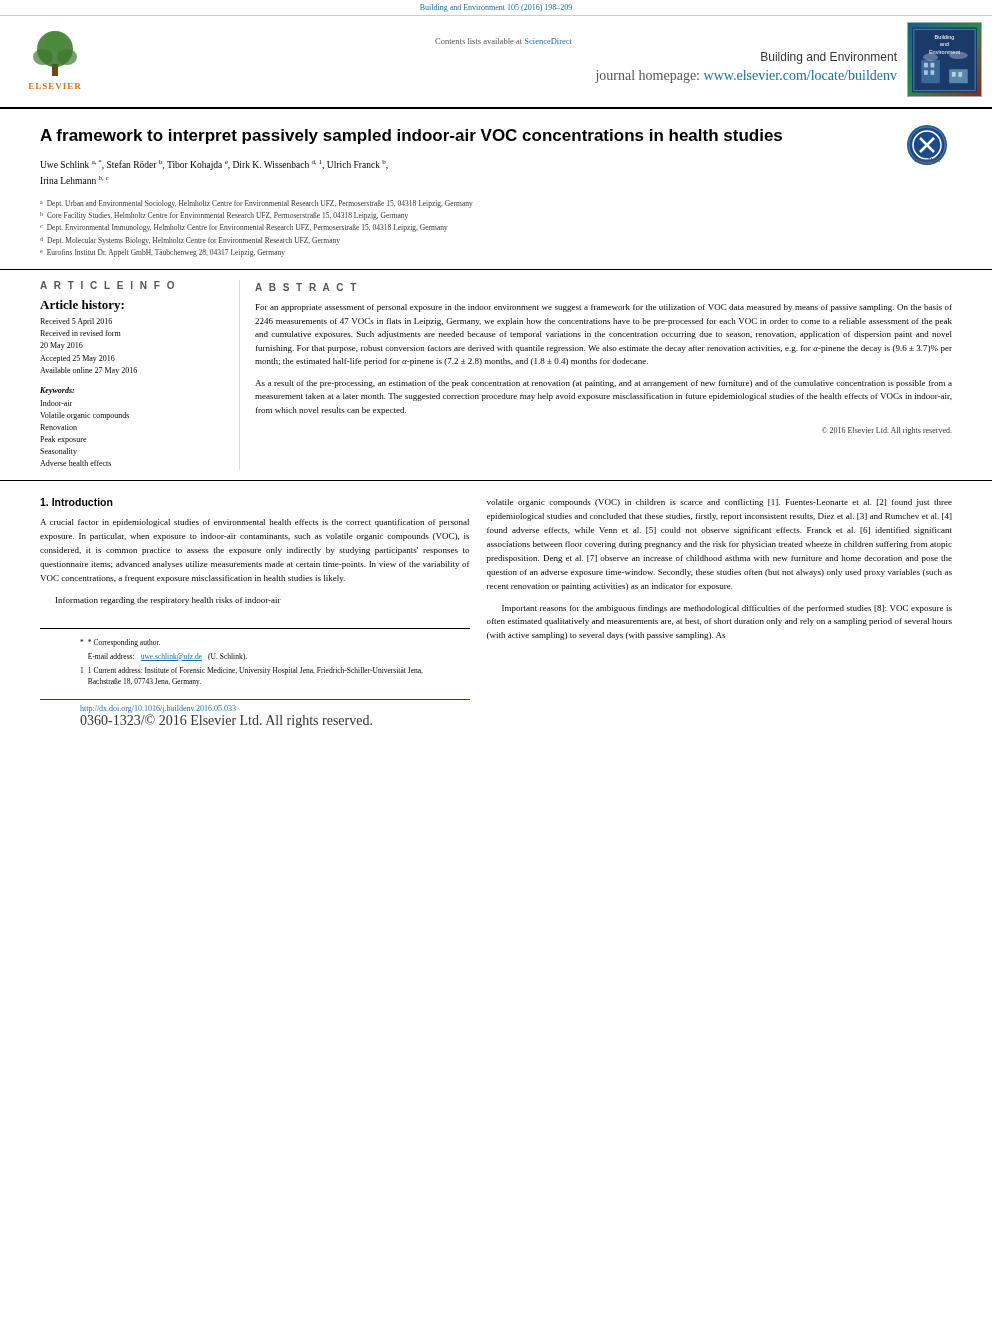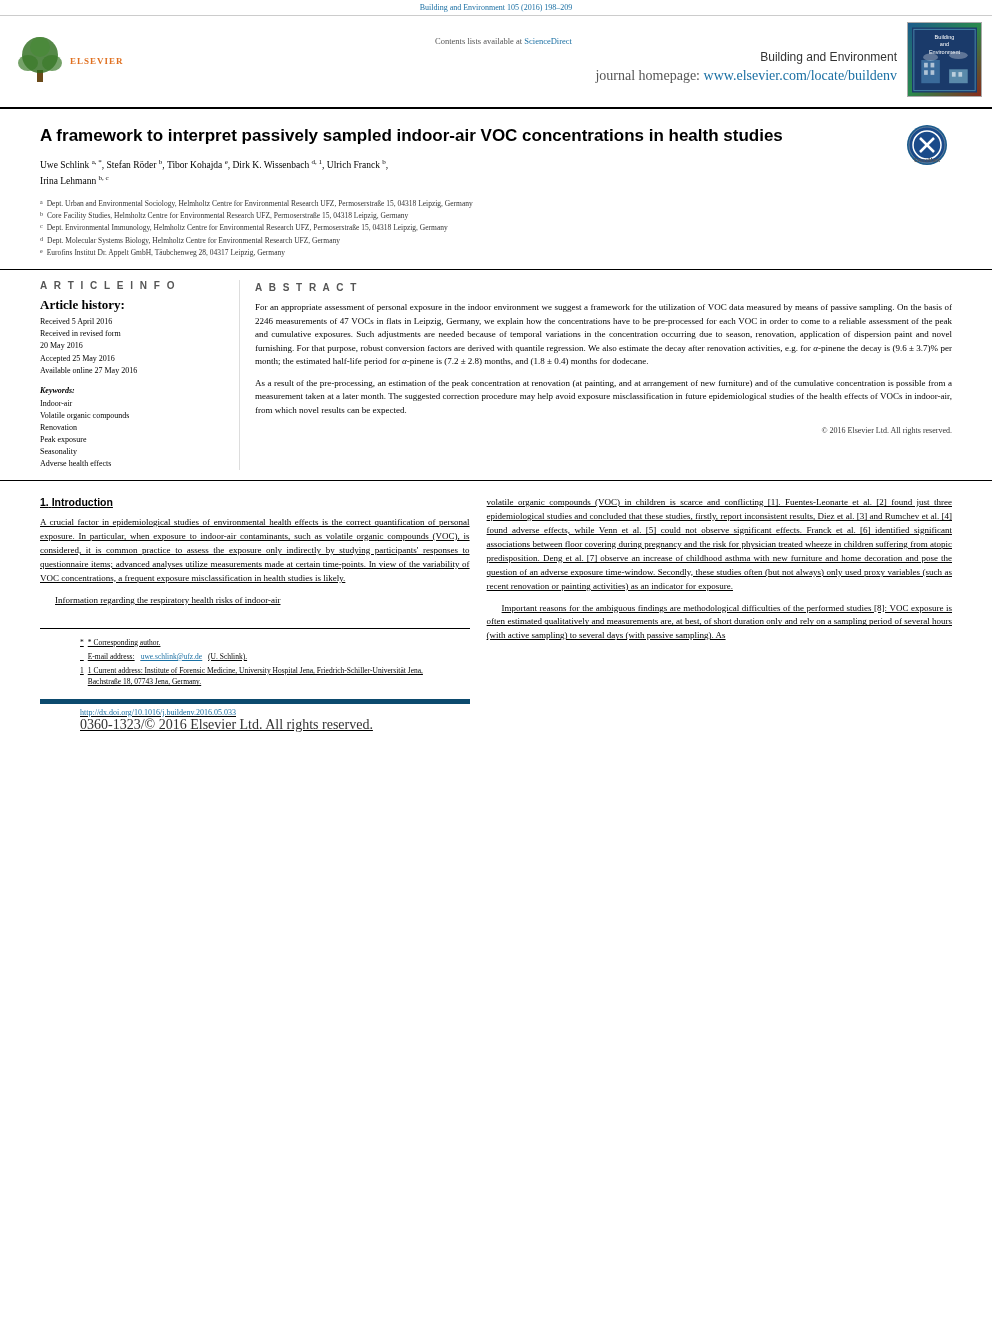--- a/index.html
+++ b/index.html
@@ -29,21 +29,21 @@
 
     .journal-banner {
       display: flex;
       align-items: center;
       padding: 6px 10px;
       gap: 10px;
     }
 
     .elsevier-logo {
       display: flex;
-      flex-direction: row;
+      flex-direction: column;
       align-items: center;
       width: 90px;
       flex-shrink: 0;
     }
 
     .elsevier-tree {
       width: 60px;
       height: 50px;
       display: flex;
       align-items: center;
@@ -250,21 +250,20 @@
       font-size: 8px;
       margin-top: 6px;
       color: #333;
     }
 
     
     .body-content {
       display: flex;
       padding: 15px 40px;
       gap: 17px;
-      text-decoration: underline;
     }
 
     .body-left {
       width: 48%;
     }
 
     .body-right {
       width: 52%;
     }
 
@@ -304,21 +303,21 @@
       gap: 4px;
       margin-bottom: 3px;
     }
 
     .footnote-sym {
       flex-shrink: 0;
     }
 
     .bottom-links {
       padding: 4px 40px;
-      border-top: 5px solid #0c4a6e;
+      border-top: 1px solid #0c4a6e;
     }
 
     .doi-bottom {
       color: #1a6fa3;
       font-size: 8px;
     }
 
     .issn-line {
       font-size: 14px;
       color: #333;

